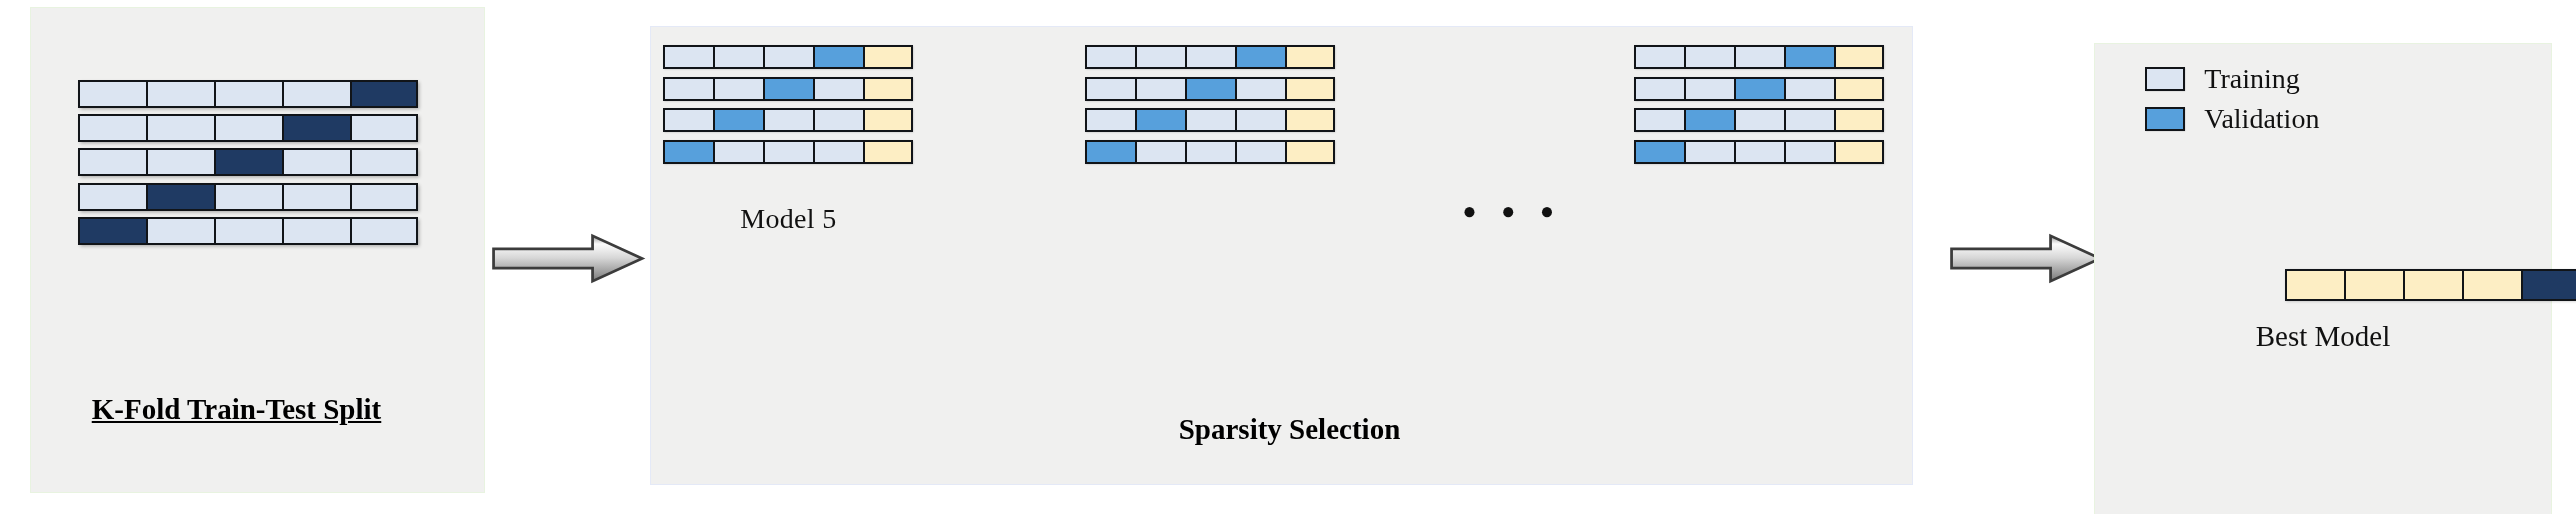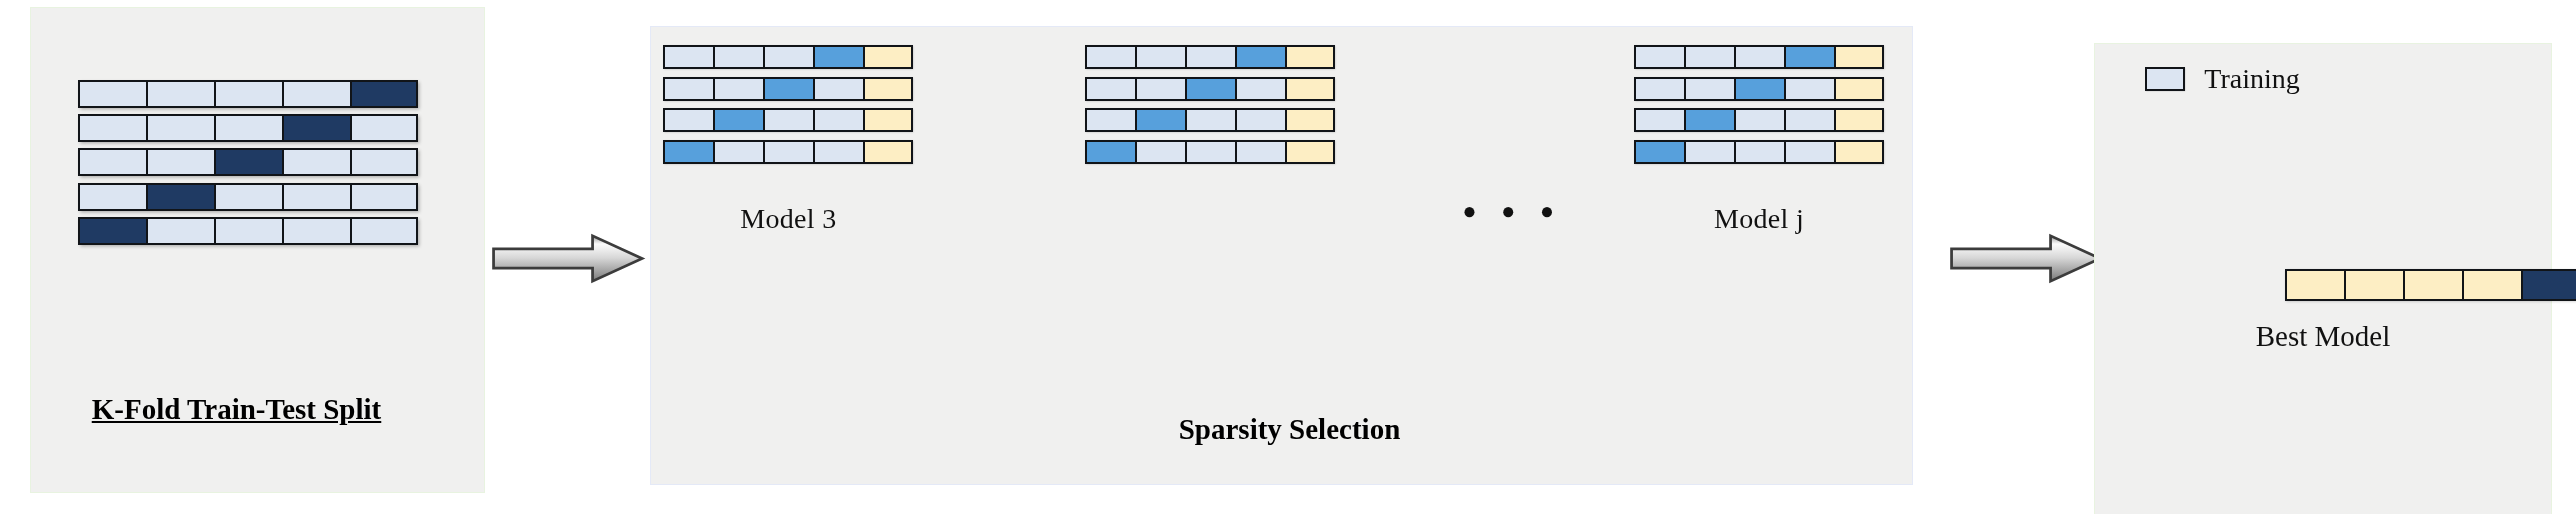--- a/index.html
+++ b/index.html
@@ -136,21 +136,21 @@
           <div class="mcell" style="background: rgb(253, 238, 196);"></div>
         </div>
         <div class="mrow">
           <div class="mcell" style="background: rgb(87, 160, 220);"></div>
           <div class="mcell" style="background: rgb(220, 229, 242);"></div>
           <div class="mcell" style="background: rgb(220, 229, 242);"></div>
           <div class="mcell" style="background: rgb(220, 229, 242);"></div>
           <div class="mcell" style="background: rgb(253, 238, 196);"></div>
         </div>
       </div>
-    <div class="model-label">Model 3</div>
+    <div class="model-label">Model 5</div>
   </div>
 
   <div class="model-group" id="model-group-1" style="left:434px;">
     <div class="model-rows">
         <div class="mrow">
           <div class="mcell" style="background: rgb(220, 229, 242);"></div>
           <div class="mcell" style="background: rgb(220, 229, 242);"></div>
           <div class="mcell" style="background: rgb(220, 229, 242);"></div>
           <div class="mcell" style="background: rgb(87, 160, 220);"></div>
           <div class="mcell" style="background: rgb(253, 238, 196);"></div>
@@ -205,21 +205,20 @@
           <div class="mcell" style="background: rgb(253, 238, 196);"></div>
         </div>
         <div class="mrow">
           <div class="mcell" style="background: rgb(87, 160, 220);"></div>
           <div class="mcell" style="background: rgb(220, 229, 242);"></div>
           <div class="mcell" style="background: rgb(220, 229, 242);"></div>
           <div class="mcell" style="background: rgb(220, 229, 242);"></div>
           <div class="mcell" style="background: rgb(253, 238, 196);"></div>
         </div>
       </div>
-    <div class="model-label">Model j</div>
   </div>
 
   <div class="panel-title" id="sparsity-title">Sparsity Selection</div>
 </div>
 
 <svg class="arrow" id="arrow-2" style="left:1947px;top:231px;" width="159" height="55" viewBox="0 0 230 80">
   <defs>
     <linearGradient id="agrad2" x1="0" y1="0" x2="0" y2="1">
       <stop offset="0%" stop-color="#9a9a9a"></stop>
       <stop offset="18%" stop-color="#fbfbfb"></stop>
@@ -229,20 +228,24 @@
   </defs>
   <path d="M6,26 L150,26 L150,7 L222,40 L150,73 L150,54 L6,54 Z" fill="url(#agrad2)" stroke="#3c3c3c" stroke-width="4" stroke-linejoin="miter"></path>
 </svg>
 
 <div class="panel green" id="testing-panel">
   <div class="legend" id="legend">
       <div class="legend-row">
         <div class="swatch" style="background: rgb(220, 229, 242);"></div>
         <div class="legend-label">Training</div>
       </div>
+      <div class="legend-row">
+        <div class="swatch" style="background: rgb(87, 160, 220);"></div>
+        <div class="legend-label">Validation</div>
+      </div>
     </div>
   <div id="best-row">
       <div class="bcell" style="background: rgb(253, 238, 196);"></div>
       <div class="bcell" style="background: rgb(253, 238, 196);"></div>
       <div class="bcell" style="background: rgb(253, 238, 196);"></div>
       <div class="bcell" style="background: rgb(253, 238, 196);"></div>
       <div class="bcell" style="background: rgb(31, 58, 99);"></div>
     </div>
   <div id="best-model-label">Best Model</div>
 </div>

